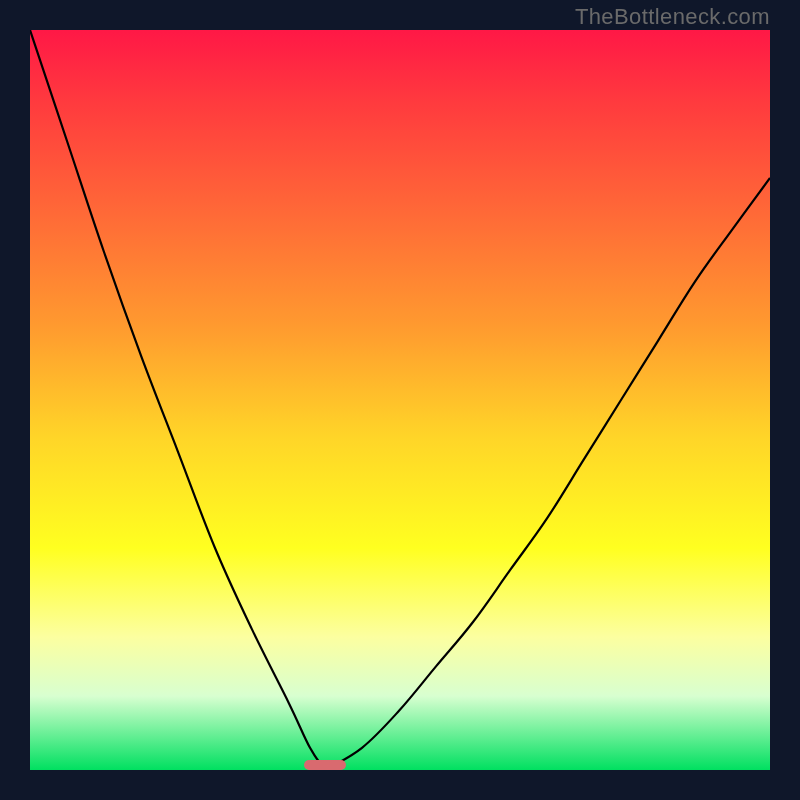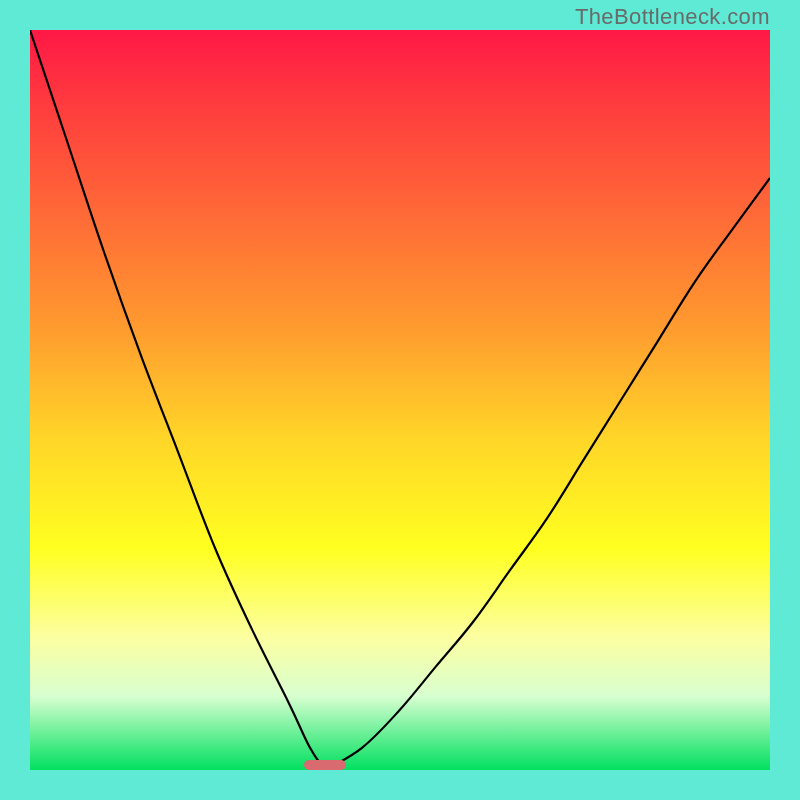--- a/index.html
+++ b/index.html
@@ -10,21 +10,21 @@
     overflow: hidden;
     background: #000;
     font-family: Arial, Helvetica, sans-serif;
   }
   .frame {
     position: absolute;
     top: 0;
     left: 0;
     width: 800px;
     height: 800px;
-    background: #5eead4;
+    background: #0f172a;
   }
   .plot {
     position: absolute;
     top: 30px;
     left: 30px;
     width: 740px;
     height: 740px;
     background: linear-gradient(
       to bottom,
       #ff1846 0%,

